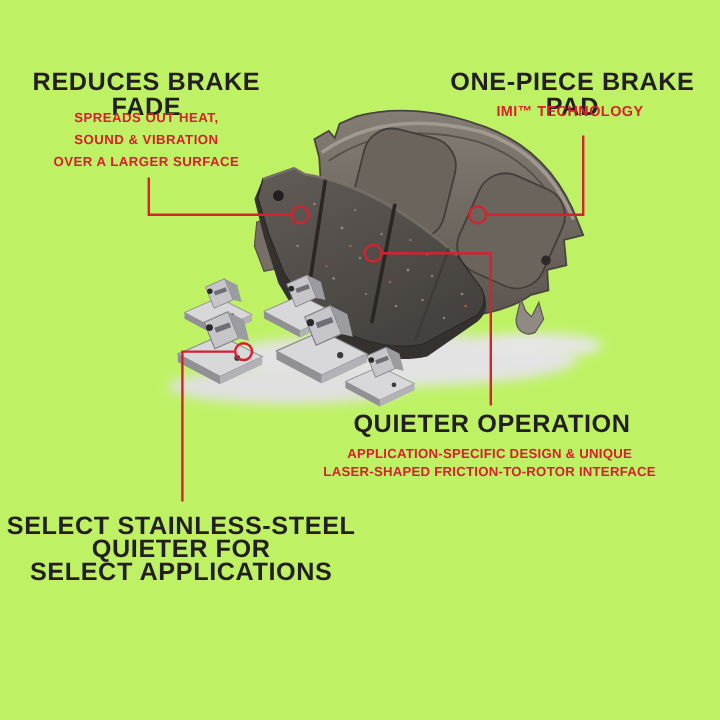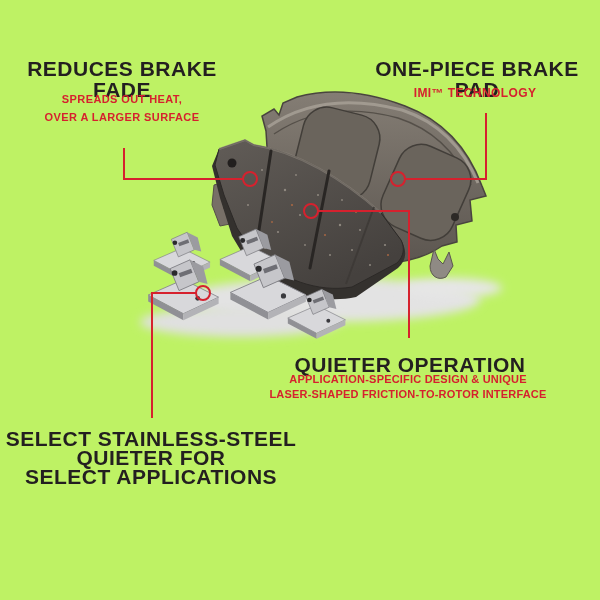--- a/index.html
+++ b/index.html
@@ -22,21 +22,21 @@
     font-size:11px;line-height:18px;letter-spacing:.4px;text-align:center;
   }
   .sub.tight{line-height:15px;letter-spacing:.2px;}
   .sub span,.headline span{display:block;}
   .red-stroke{stroke:var(--accent-red);}
   
   #blk-fade-title   {left:-3px;  top:58px;  width:250px;}
   #blk-fade-sub     {left:12px;  top:90px;  width:220px;}
   #blk-onepiece-title{left:352px;top:58px;  width:250px;}
   #blk-onepiece-sub {left:350px; top:85px;  width:250px;font-size:12px;line-height:16px;}
-  #blk-quiet-title  {left:285px; top:343px; width:250px;margin-top:11px;}
+  #blk-quiet-title  {left:285px; top:343px; width:250px;}
   #blk-quiet-sub    {left:198px; top:372px; width:420px;}
   #blk-hardware-title{left:1px;  top:429px; width:300px;}
 </style>
 </head>
 <body>
 
 <div class="canvas">
 
   <svg class="art" viewBox="0 0 600 600" aria-hidden="true">
     <defs>
@@ -141,20 +141,21 @@
       <path class="red-stroke" d="M318,211 L409,211 L409,338"></path>
       <circle class="red-stroke" cx="311" cy="211" r="7"></circle>
       <path class="red-stroke" d="M196,293 L152,293 L152,418"></path>
       <circle class="red-stroke" cx="203" cy="293" r="7"></circle>
     </g>
   </svg>
 
   <div class="headline" id="blk-fade-title">REDUCES BRAKE FADE</div>
   <div class="sub" id="blk-fade-sub">
     <span>SPREADS OUT HEAT,</span>
+    <span>SOUND &amp; VIBRATION</span>
     <span>OVER A LARGER SURFACE</span>
   </div>
 
   <div class="headline" id="blk-onepiece-title">ONE-PIECE BRAKE PAD</div>
   <div class="sub" id="blk-onepiece-sub">
     <span>IMI™ TECHNOLOGY</span>
   </div>
 
   <div class="headline" id="blk-quiet-title">QUIETER OPERATION</div>
   <div class="sub tight" id="blk-quiet-sub">

